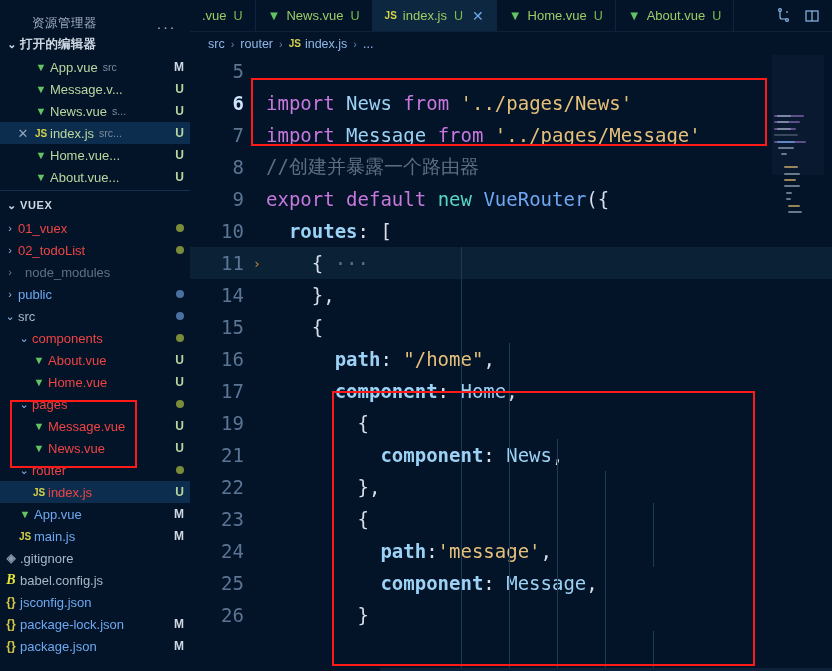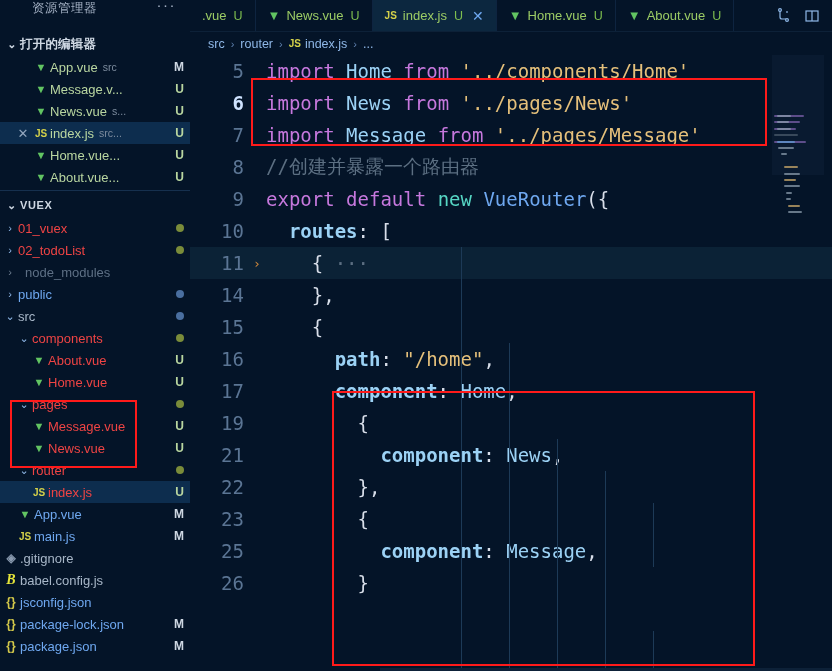--- a/index.html
+++ b/index.html
@@ -23,21 +23,21 @@
     width: 190px;
     height: 671px;
     background: #041428;
     position: relative;
     flex: 0 0 190px;
     overflow: hidden;
   }
   .sb-header {
     height: 32px;
     display: flex;
-    align-items: flex-start;
+    align-items: flex-end;
     padding: 0 8px 0 32px;
     color: #a4b1c4;
     font-size: 12.5px;
     letter-spacing: .5px;
   }
   .sb-header .title { flex: 1; }
   .sb-dots {
     color: #a4b1c4;
     font-size: 15px;
     letter-spacing: 1.5px;
@@ -501,21 +501,20 @@
       <span class="bc">index.js</span>
       <span class="bsep">›</span>
       <span class="bc">...</span>
     </div>
 
     <div id="editor">
       <div id="code-host">
           <div class="codeline">
             <span class="lnum">5</span>
             <span class="fold"></span>
-            <span class="ctext"><span class="k">import</span><span class="pn"> </span><span class="id">Home</span><span class="pn"> </span><span class="k">from</span><span class="pn"> </span><span class="st">'../components/Home'</span></span>
           </div>
           <div class="codeline cur">
             <span class="lnum">6</span>
             <span class="fold"></span>
             <span class="ctext"><span class="k">import</span><span class="pn"> </span><span class="id">News</span><span class="pn"> </span><span class="k">from</span><span class="pn"> </span><span class="st">'../pages/News'</span></span>
           </div>
           <div class="codeline">
             <span class="lnum">7</span>
             <span class="fold"></span>
             <span class="ctext"><span class="k">import</span><span class="pn"> </span><span class="id">Message</span><span class="pn"> </span><span class="k">from</span><span class="pn"> </span><span class="st">'../pages/Message'</span></span>
@@ -572,20 +571,25 @@
           </div>
           <div class="codeline">
             <span class="lnum">22</span>
             <span class="fold"></span>
             <span class="ctext"><span class="pn">        },</span></span>
           </div>
           <div class="codeline">
             <span class="lnum">23</span>
             <span class="fold"></span>
             <span class="ctext"><span class="pn">        {</span></span>
+          </div>
+          <div class="codeline">
+            <span class="lnum">24</span>
+            <span class="fold"></span>
+            <span class="ctext"><span class="pn">          </span><span class="pr">path</span><span class="pn">:</span><span class="st">'message'</span><span class="pn">,</span></span>
           </div>
           <div class="codeline">
             <span class="lnum">25</span>
             <span class="fold"></span>
             <span class="ctext"><span class="pn">          </span><span class="pr">component</span><span class="pn">: </span><span class="id">Message</span><span class="pn">,</span></span>
           </div>
           <div class="codeline">
             <span class="lnum">26</span>
             <span class="fold"></span>
             <span class="ctext"><span class="pn">        }</span></span>

